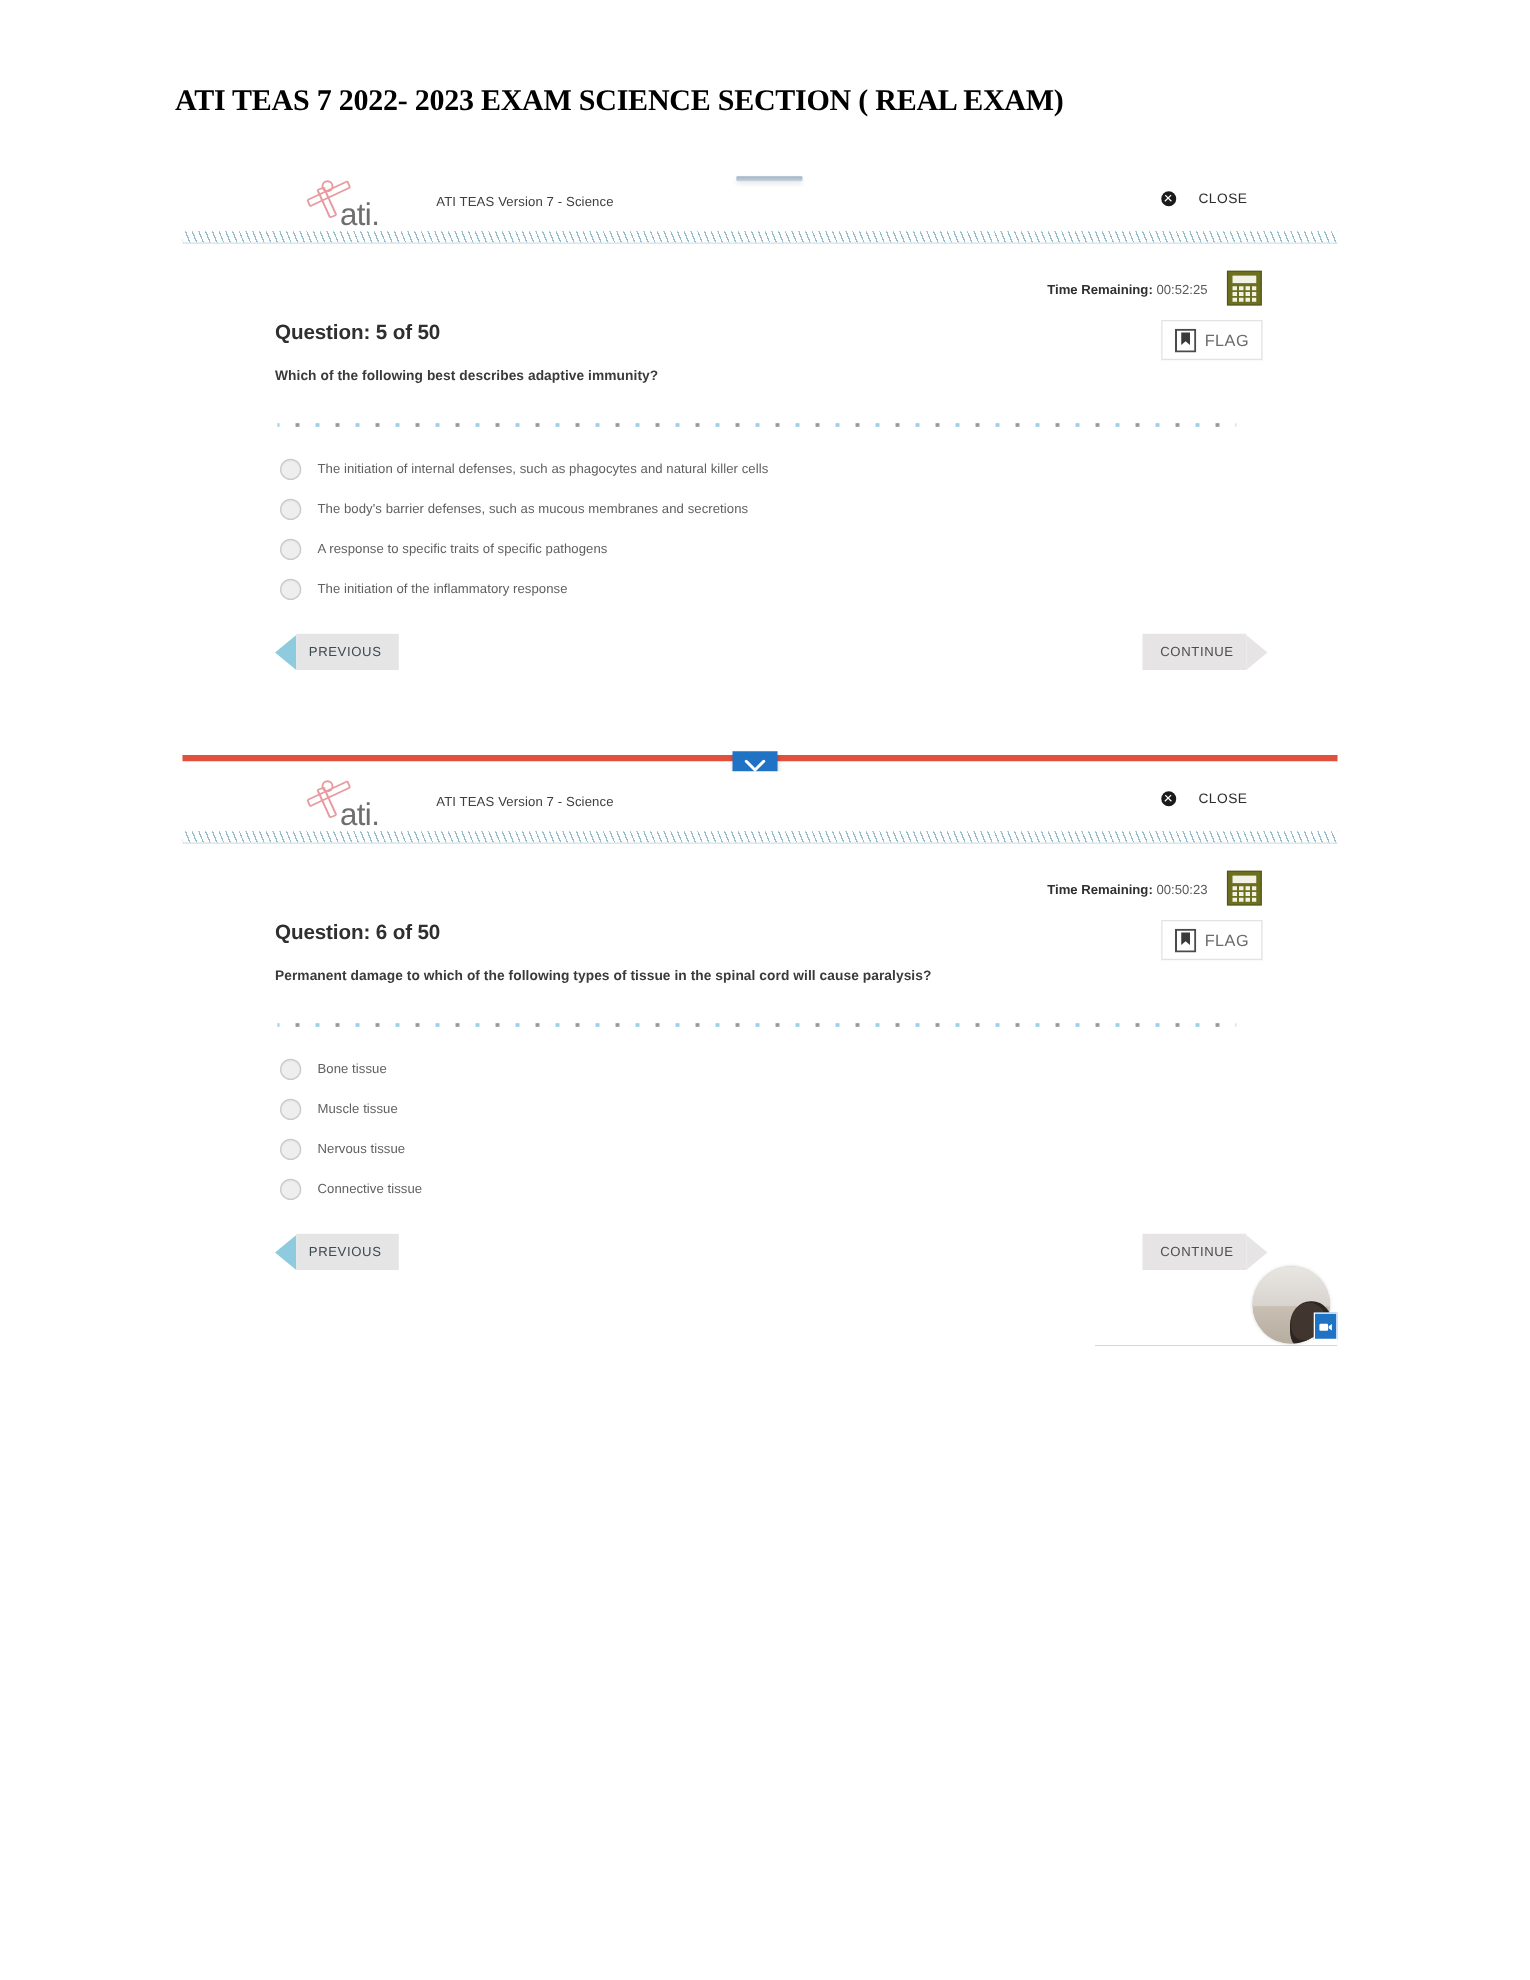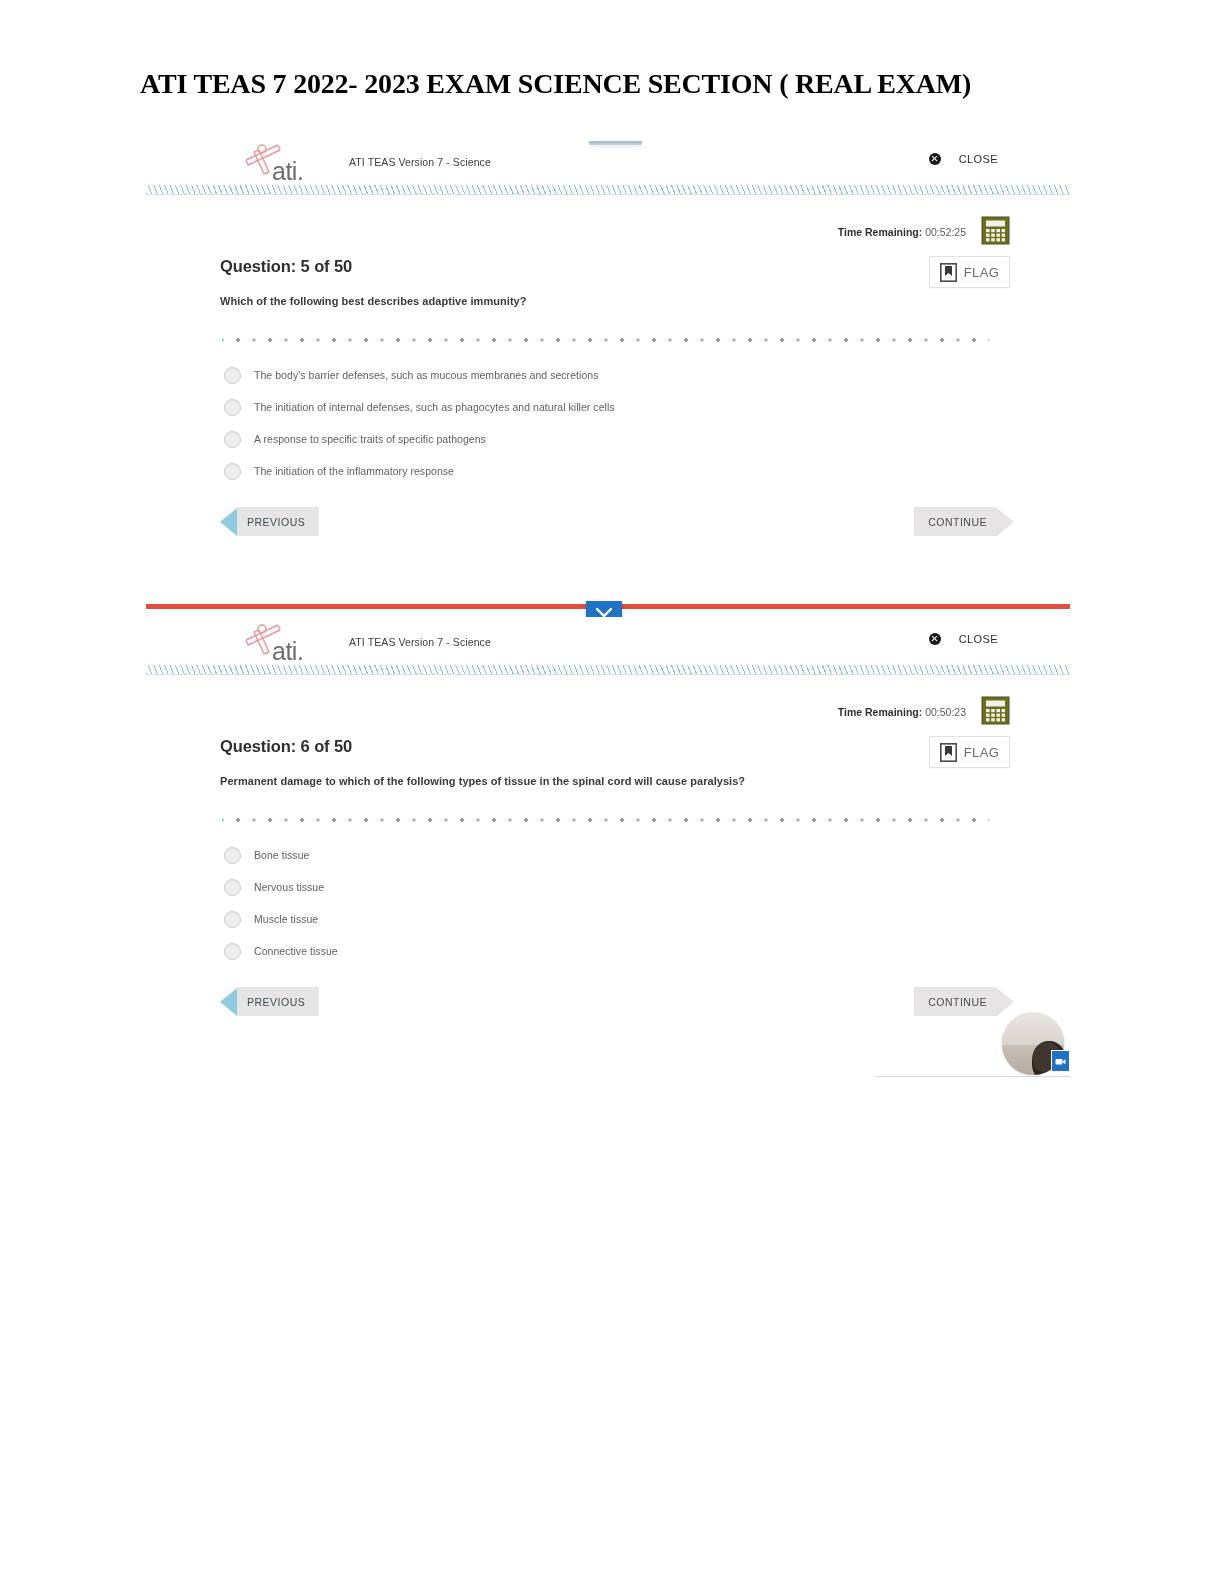--- a/index.html
+++ b/index.html
@@ -20,21 +20,21 @@
   }
 
   
   .doc-title {
     position: absolute;
     left: 140px;
     top: 68px;
     width: 940px;
     font-family: "Liberation Serif", serif;
     font-weight: bold;
-    font-size: 28px;
+    font-size: 24px;
     letter-spacing: -0.2px;
     color: #000000;
     white-space: nowrap;
   }
 
   
   .shot {
     position: absolute;
     left: 146px;
     width: 924px;
@@ -440,25 +440,25 @@
       </div>
     </div>
 
     <div class="q-stem">Which of the following best describes adaptive immunity?</div>
 
     <div class="dot-rule"></div>
 
     <div class="choices">
       <div class="choice">
         <span class="radio"></span>
+        <span class="choice-label">The initiation of internal defenses, such as phagocytes and natural killer cells</span>
+      </div>
+      <div class="choice">
+        <span class="radio"></span>
         <span class="choice-label">The body's barrier defenses, such as mucous membranes and secretions</span>
-      </div>
-      <div class="choice">
-        <span class="radio"></span>
-        <span class="choice-label">The initiation of internal defenses, such as phagocytes and natural killer cells</span>
       </div>
       <div class="choice">
         <span class="radio"></span>
         <span class="choice-label">A response to specific traits of specific pathogens</span>
       </div>
       <div class="choice">
         <span class="radio"></span>
         <span class="choice-label">The initiation of the inflammatory response</span>
       </div>
     </div>
@@ -552,25 +552,25 @@
 
     <div class="dot-rule"></div>
 
     <div class="choices">
       <div class="choice">
         <span class="radio"></span>
         <span class="choice-label">Bone tissue</span>
       </div>
       <div class="choice">
         <span class="radio"></span>
+        <span class="choice-label">Muscle tissue</span>
+      </div>
+      <div class="choice">
+        <span class="radio"></span>
         <span class="choice-label">Nervous tissue</span>
-      </div>
-      <div class="choice">
-        <span class="radio"></span>
-        <span class="choice-label">Muscle tissue</span>
       </div>
       <div class="choice">
         <span class="radio"></span>
         <span class="choice-label">Connective tissue</span>
       </div>
     </div>
 
     <div class="navrow">
       <div class="arrow-btn arrow-prev">
         <span class="arrow-head"></span>

